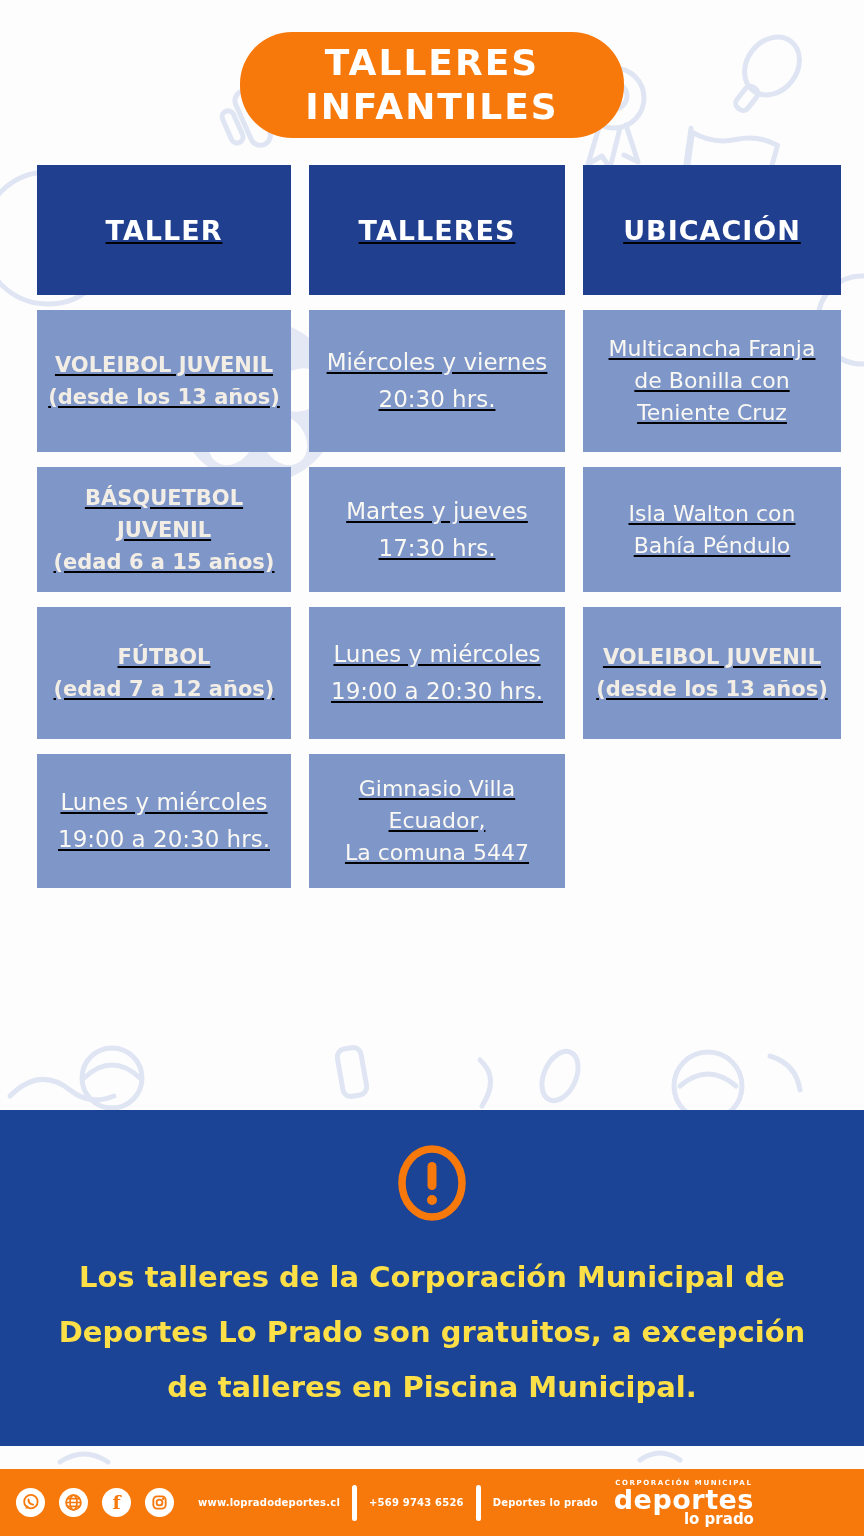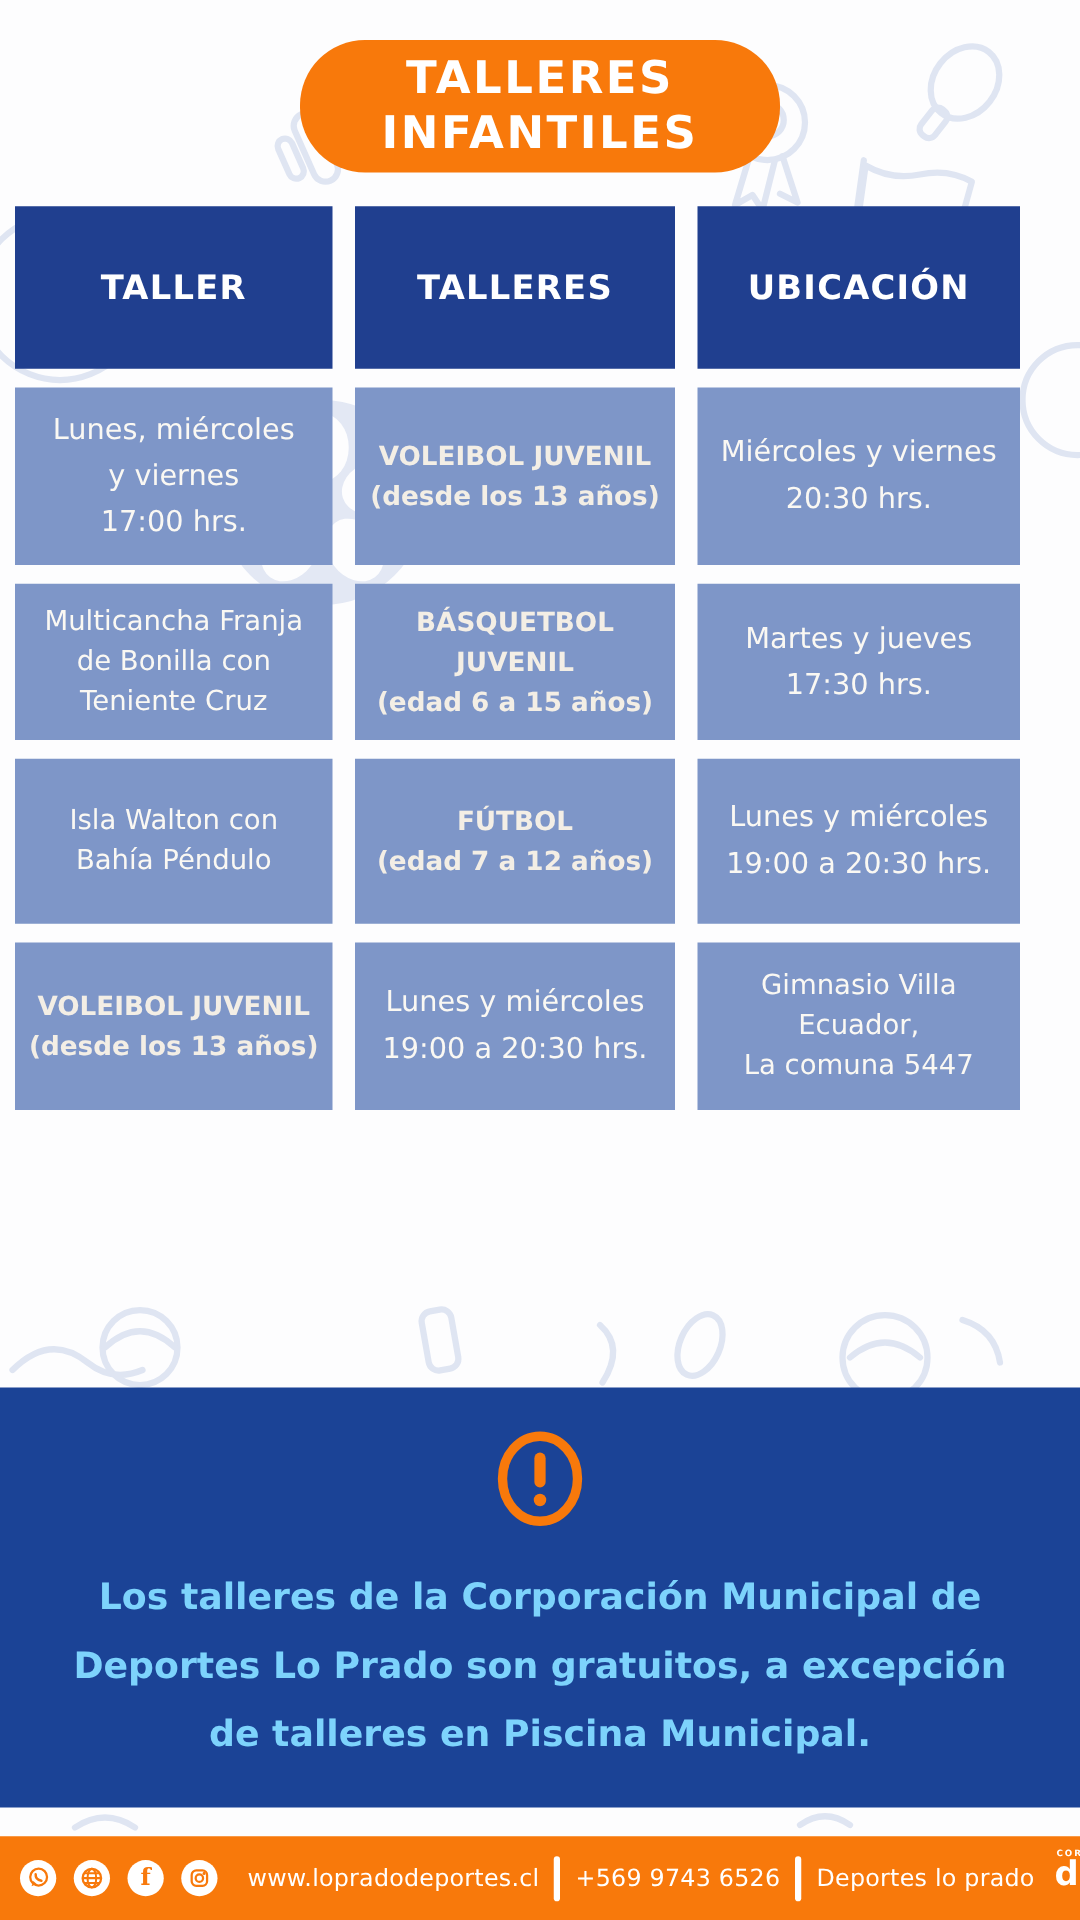--- a/index.html
+++ b/index.html
@@ -20,25 +20,25 @@
   .title-pill{
     position:absolute;left:240px;top:32px;width:384px;height:106px;
     background:#F8790B;border-radius:52px;
     display:flex;align-items:center;justify-content:center;
     color:#ffffff;font-weight:bold;font-size:36px;letter-spacing:2px;
     text-align:center;line-height:44px;
   }
 
   
   .table{
-    position:absolute;left:12px;top:165px;width:804px;
+    position:absolute;left:37px;top:165px;width:804px;
     display:grid;
     grid-template-columns:254px 256px 258px;
     grid-template-rows:130px 142px 125px 132px 134px 137px;
-    column-gap:18px;row-gap:15px;
+    column-gap:18px;row-gap:15px;text-decoration:underline;
   }
   .hcell{
     background:#203F8F;color:#ffffff;
     display:flex;align-items:center;justify-content:center;
     font-weight:bold;font-size:27px;letter-spacing:1px;
     text-align:center;
   }
   .cell{
     background:#7E96C8;
     display:flex;align-items:center;justify-content:center;
@@ -50,39 +50,39 @@
 
   
   .notice{
     position:absolute;left:0;top:1110px;width:864px;height:336px;
     background:#1B4396;
     display:flex;flex-direction:column;align-items:center;
   }
   .notice .excl{margin-top:34px;}
   .notice .notice-text{
     margin-top:28px;
-    color:#7dd3fc;font-weight:bold;font-size:29px;line-height:55px;
+    color:#fde047;font-weight:bold;font-size:29px;line-height:55px;
     text-align:center;white-space:pre;
   }
 
   
   .footerbar{
     position:absolute;left:0;top:1469px;width:864px;height:67px;
     background:#F8790B;color:#ffffff;
     display:flex;align-items:center;
     box-sizing:border-box;padding:0 10px 0 16px;
   }
   .soc{
     width:29px;height:29px;border-radius:50%;background:#ffffff;
     display:flex;align-items:center;justify-content:center;
     margin-right:14px;flex:none;
   }
   .soc svg{display:block;}
   .fb-letter{color:#F8790B;font-weight:bold;font-size:19px;line-height:1;font-family:"DejaVu Serif","Liberation Serif",serif;}
-  .contact{font-weight:normal;font-size:19px;letter-spacing:0.2px;white-space:nowrap;}
+  .contact{font-weight:bold;font-size:10px;letter-spacing:0.2px;white-space:nowrap;}
   .contact.web{margin-left:10px;}
   .vdiv{width:5px;height:36px;background:#ffffff;border-radius:3px;margin:0 12px;flex:none;}
   .brand{display:flex;flex-direction:column;align-items:center;margin-left:16px;flex:none;}
   .brand .tagline{font-size:7px;font-weight:bold;letter-spacing:1.6px;white-space:nowrap;}
   .brand .name1{font-size:27px;font-weight:bold;line-height:25px;letter-spacing:0.5px;}
   .brand .name2{font-size:15px;font-weight:bold;line-height:14px;align-self:flex-end;}
 </style>
 </head>
 <body>
 
@@ -150,23 +150,20 @@
     <div class="title-pill pre">
       <span class="pre">TALLERES
 INFANTILES</span>
     </div>
 
     <div class="table">
       <div class="hcell">TALLER</div>
       <div class="hcell">TALLERES</div>
       <div class="hcell">UBICACIÓN</div>
 
-      <div class="cell c2 pre">Lunes, miércoles
-y viernes
-17:00 hrs.</div>
 
       <div class="cell c1 pre">VOLEIBOL JUVENIL
 (desde los 13 años)</div>
       <div class="cell c2 pre">Miércoles y viernes
 20:30 hrs.</div>
       <div class="cell c3 pre">Multicancha Franja
 de Bonilla con
 Teniente Cruz</div>
 
       <div class="cell c1 pre">BÁSQUETBOL

